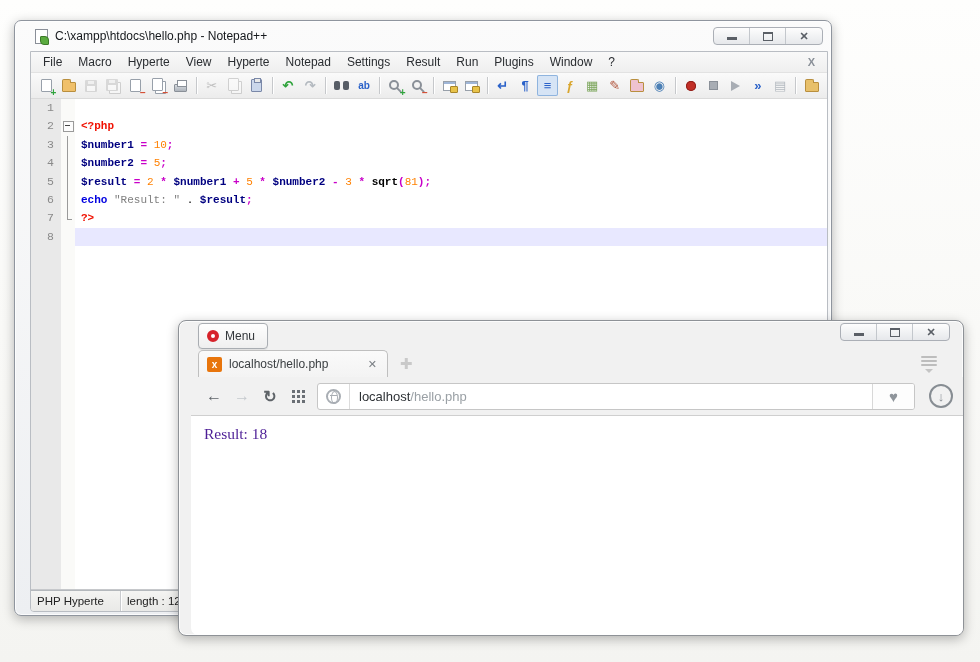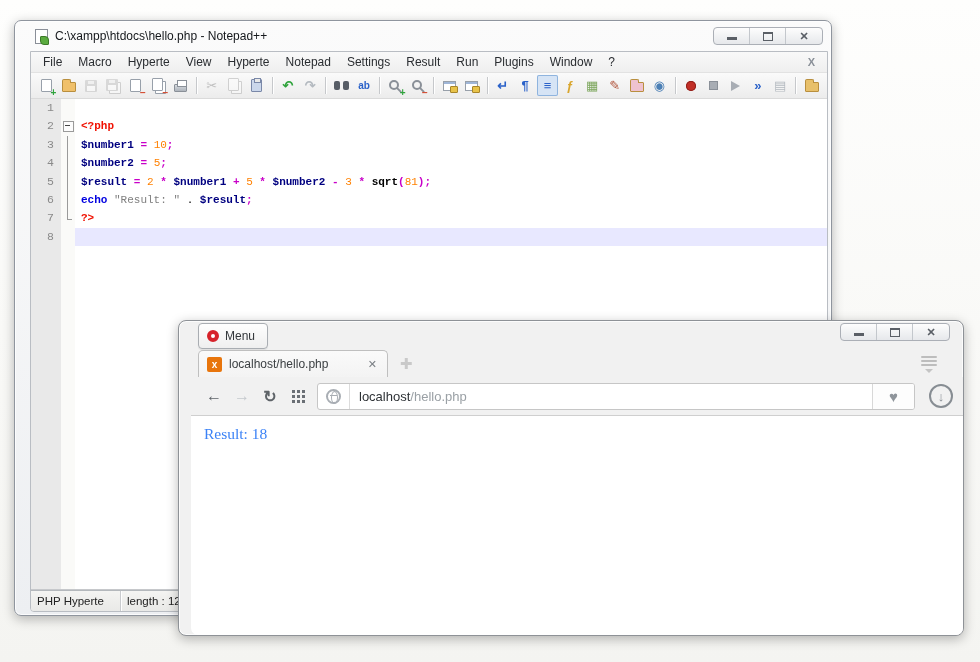--- a/index.html
+++ b/index.html
@@ -159,21 +159,21 @@
   .url-sep { width: 1px; align-self: stretch; background: #DCDCDC; }
   .url-text { padding-left: 9px; font-size: 13px; white-space: nowrap; }
   .url-host { color: #2E3236; }
   .url-path { color: #9AA0A5; }
   .url-spacer { flex: 1; }
   .heart-box { width: 42px; align-self: stretch; border-left: 1px solid #D8D8D8; display: flex;
                align-items: center; justify-content: center; font-size: 15px; color: #8F959B; background: #FDFDFD; }
   .dl-btn { width: 24px; height: 24px; border: 2px solid #878D93; border-radius: 50%; display: flex;
             align-items: center; justify-content: center; font-size: 13px; font-weight: bold; color: #878D93; margin-left: 8px; }
   .op-content { flex: 1; background: #FFF; border-radius: 0 0 7px 7px; padding: 9px 13px;
-                font-family: "Liberation Serif","DejaVu Serif",serif; font-size: 15.5px; color: #3b82f6; }
+                font-family: "Liberation Serif","DejaVu Serif",serif; font-size: 15.5px; color: #4c1d95; }
 </style>
 </head>
 <body>
 
 <div class="win" id="np-win">
   <div class="np-titlebar">
     <span class="np-appicon"></span>
     <span class="np-title">C:\xampp\htdocs\hello.php - Notepad++</span>
     <div class="ctrl-group np-controls">
       <div class="ctrl-btn">

